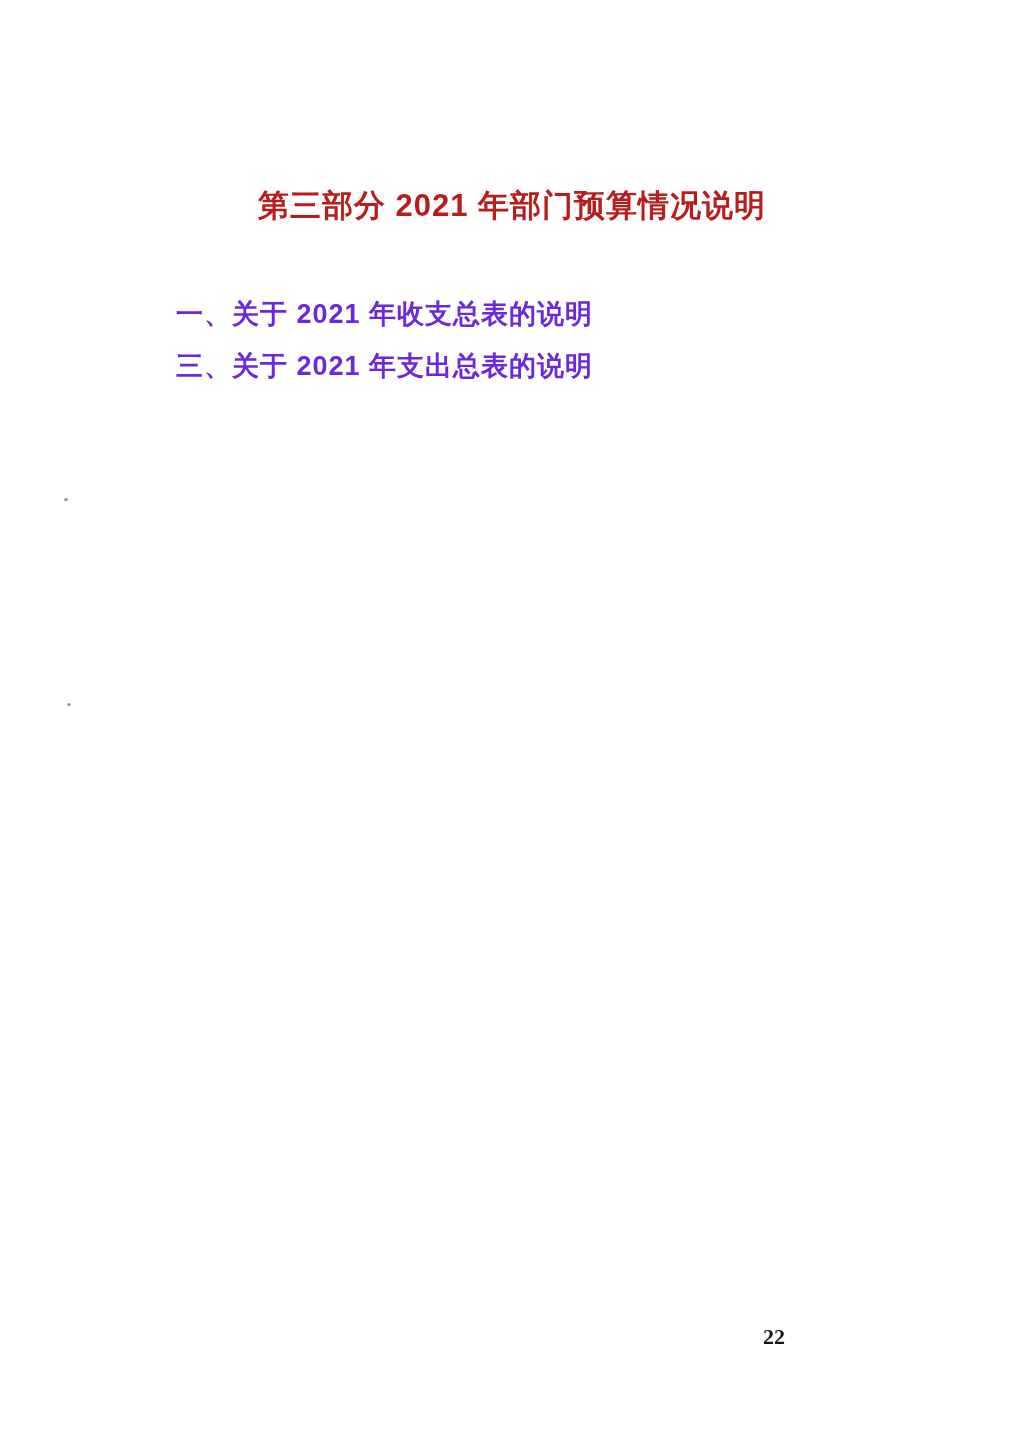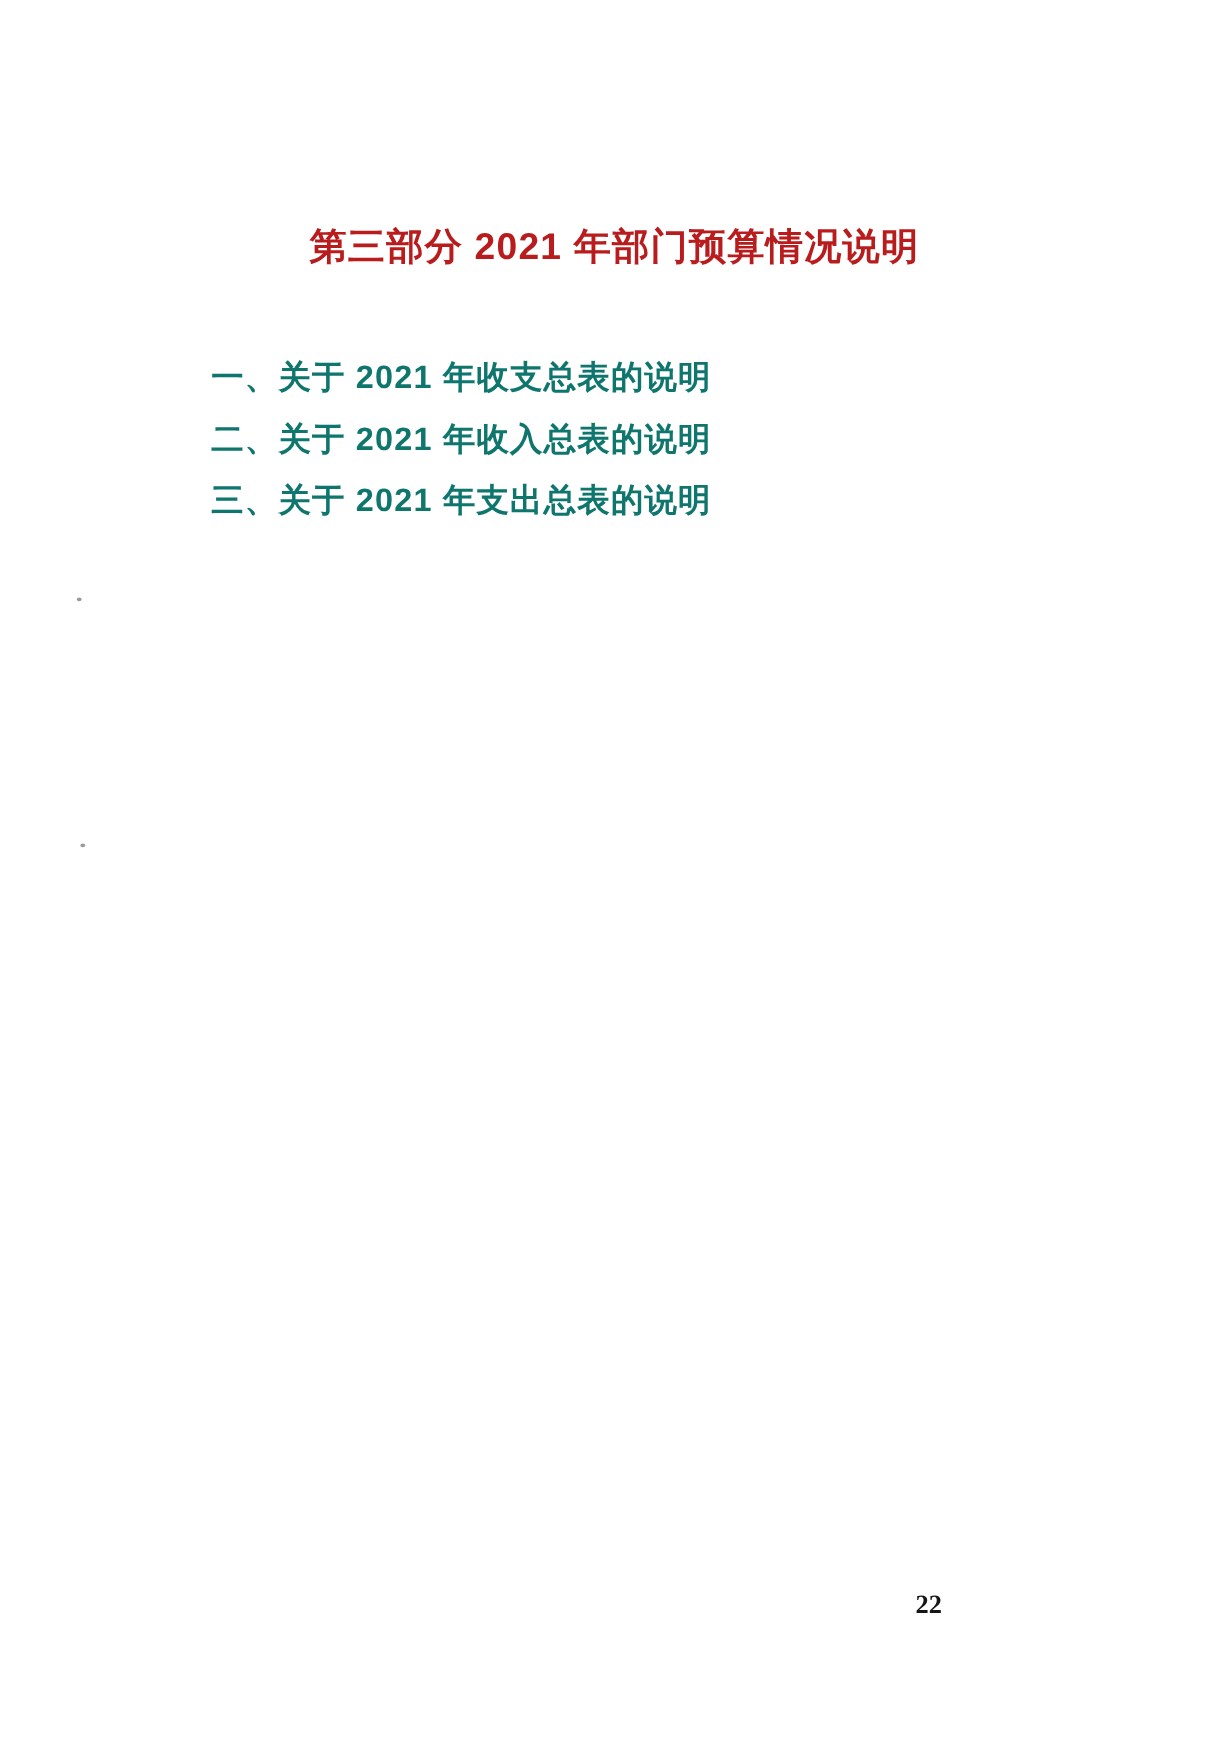--- a/index.html
+++ b/index.html
@@ -43,21 +43,21 @@
   }
   .content h2 {
     margin: 0;
     font-family: "Liberation Sans", "DejaVu Sans", sans-serif;
     font-weight: 700;
     font-size: 27px;
     line-height: 51.7px;
     text-indent: 2em;
     text-align: left;
     letter-spacing: 1px;
-    color: #0f766e;
+    color: #6d28d9;
   }
   .content p {
     margin: 0;
     text-indent: 2em;
   }
   .page-number {
     position: absolute;
     top: 1324px;
     left: 763px;
     font-family: "Liberation Serif", "DejaVu Serif", serif;
@@ -78,21 +78,20 @@
 
 <div class="page">
 
   <h1 class="doc-title">第三部分 2021 年部门预算情况说明</h1>
 
   <div class="content">
 
     <h2>一、关于 2021 年收支总表的说明</h2>
 
 
-    <h2>二、关于 2021 年收入总表的说明</h2>
 
 
 
 
     <h2>三、关于 2021 年支出总表的说明</h2>
 
   </div>
 
   <div class="page-number">22</div>
 

